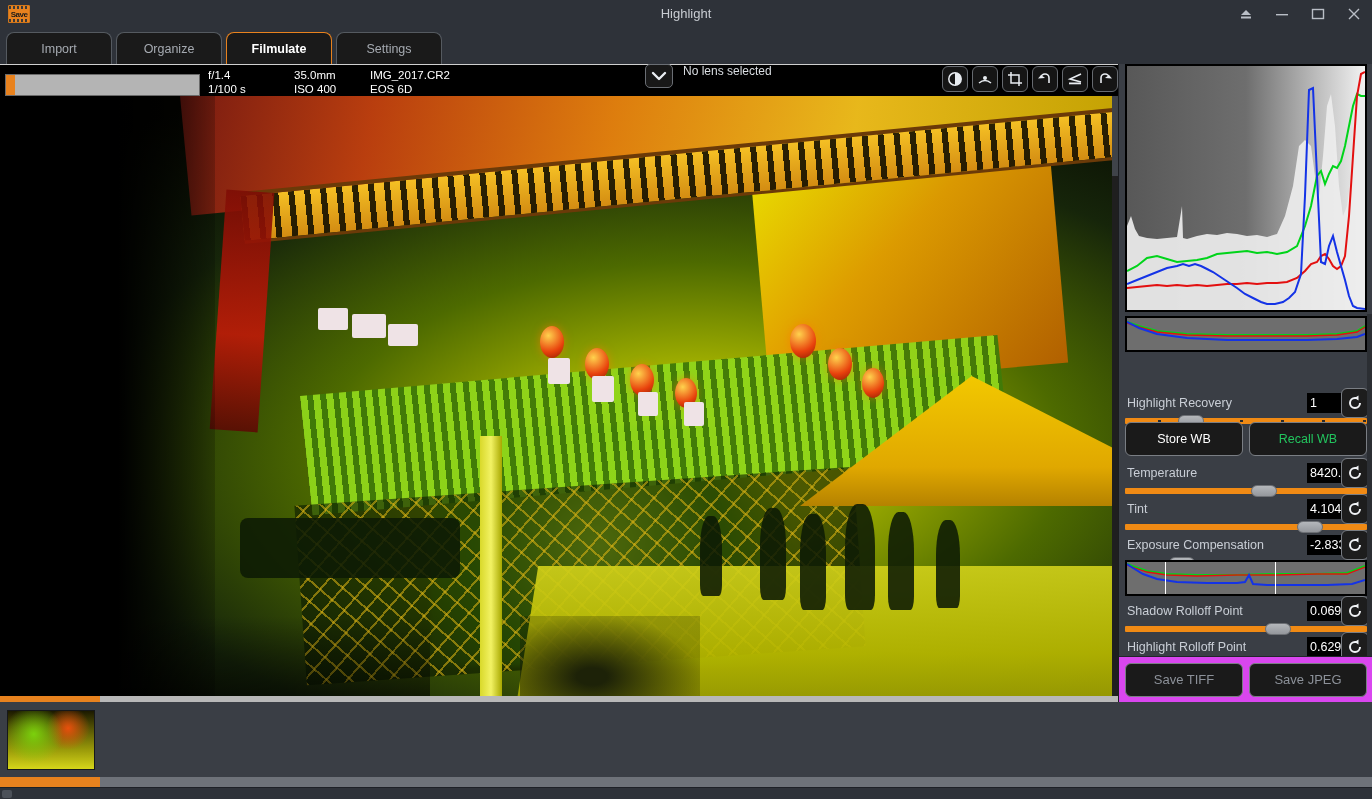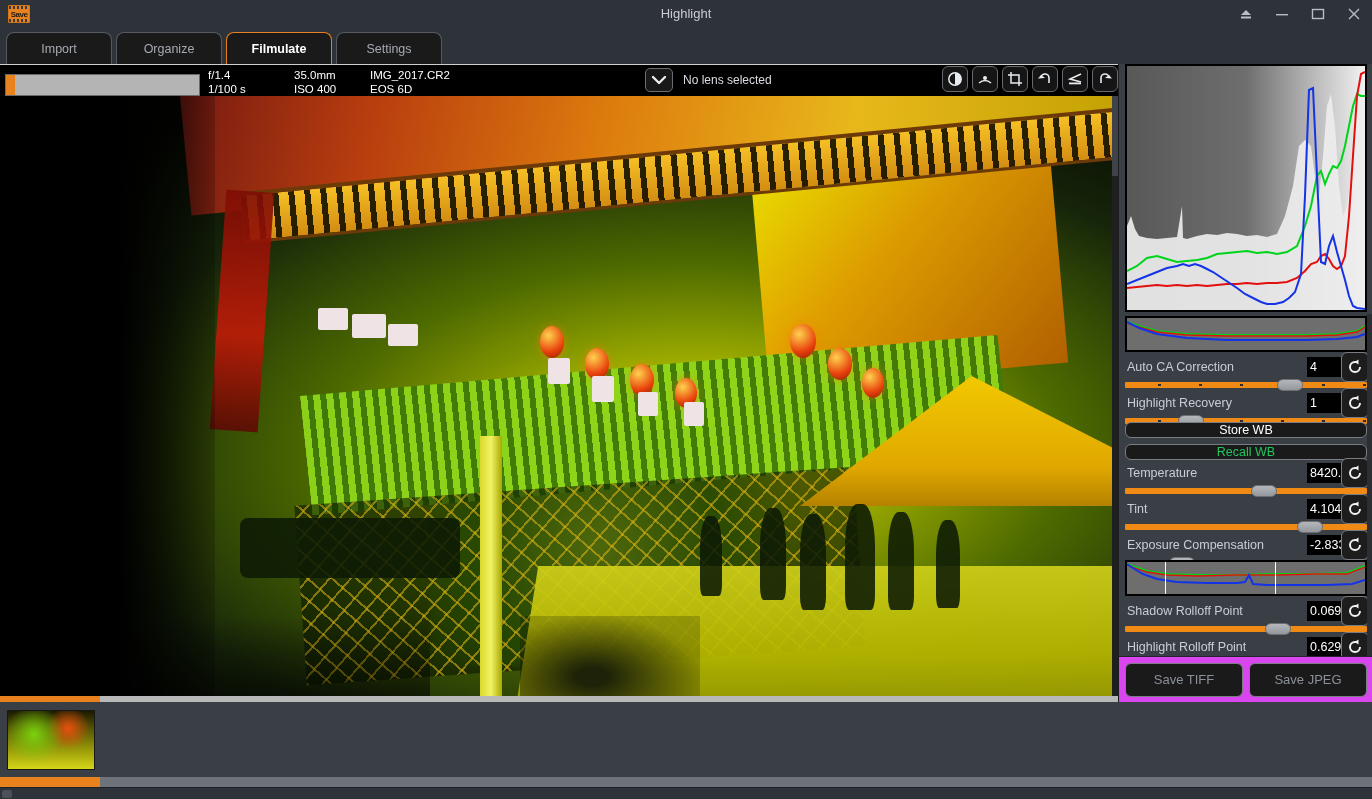--- a/index.html
+++ b/index.html
@@ -92,21 +92,21 @@
     display: flex; flex-direction: column; justify-content: center;
     color: #ffffff; font-size: 11.5px; line-height: 14px;
     margin-left: 8px;
   }
   #exif-aperture { width: 78px; }
   #exif-focal { width: 68px; }
   #exif-file { width: 130px; }
 
   #lens-group {
     position: absolute; left: 645px; top: 64px; height: 32px;
-    display: flex; align-items: center;
+    display: flex; 
   }
   #lens-dropdown {
     width: 28px; height: 24px;
     background: #181818; border: 1px solid #6a6e74; border-radius: 5px;
     display: flex; align-items: center; justify-content: center;
   }
   #lens-label { color: #d9dde2; font-size: 12px; margin-left: 10px; }
 
   #img-tools {
     position: absolute; right: 254px; top: 66px;
@@ -301,21 +301,21 @@
     position:absolute; left:0; right:0; height:6px;
     background-image: radial-gradient(circle, #2b2b2b 0 1.2px, transparent 1.4px);
     background-size: 41px 6px; background-position: 14px center;
   }
   .slider .handle {
     position:absolute; width:26px; height:12px;
     background:linear-gradient(to bottom,#b4b7bb,#94979c);
     border-radius:6px; border:1px solid #6d7075;
   }
   .wb-btns {
-    position:absolute; left:6px; width:242px; height:34px; display:flex; gap:6px;flex-direction:column;
+    position:absolute; left:6px; width:242px; height:34px; display:flex; gap:6px;
   }
   .wb-btn {
     flex:1; background:#1a1a1a; border:1px solid #7a7e84; border-radius:6px;
     display:flex; align-items:center; justify-content:center;
     color:#ffffff; font-size:12.5px;
   }
   .wb-btn.disabled { color:#22c55e; }
 
   #tonebox {
     position:absolute; left:6px; top:496px; width:242px; height:36px;
@@ -526,37 +526,20 @@
   </div>
 
   <div id="curvebox">
     <svg width="238" height="32" viewBox="0 0 238 32">
       <path d="M0,4 L12,8 L30,13 L60,16 L100,17 L140,17 L180,17 L210,16 L230,13 L238,8" fill="none" stroke="#00d41a" stroke-width="2"></path>
       <path d="M0,5 L12,9 L30,14 L60,17 L100,18 L140,18 L180,18 L210,17 L230,14 L238,9" fill="none" stroke="#e31010" stroke-width="1.4"></path>
       <path d="M0,4 L12,10 L30,16 L60,20 L100,22 L140,22 L180,22 L210,21 L230,19 L238,16" fill="none" stroke="#1433e6" stroke-width="2"></path>
     </svg>
   </div>
 
-  <div class="ctrl" style="top:292px;">
-    <div class="ctrl-row">
-      <span class="ctrl-label">Auto CA Correction</span>
-      <input class="ctrl-value" value="4" style="">
-      <div class="ctrl-reset">
-        <svg width="18" height="18" viewBox="0 0 18 18">
-            <path d="M14,9 A5,5 0 1 1 9,4 L12,4" stroke="#f0f2f5" stroke-width="2" fill="none"></path>
-            <polygon points="12.5,1.5 12.5,6.5 8.5,4" fill="#f0f2f5"></polygon>
-          </svg>
-      </div>
-    </div>
-    <div class="slider">
-      <div class="groove"></div>
-        <div class="ticks"></div>
-      <div class="handle" style="left:63%;"></div>
-    </div>
-  </div>
 
   <div class="ctrl" style="top:328px;">
     <div class="ctrl-row">
       <span class="ctrl-label">Highlight Recovery</span>
       <input class="ctrl-value" value="1" style="">
       <div class="ctrl-reset">
         <svg width="18" height="18" viewBox="0 0 18 18">
             <path d="M14,9 A5,5 0 1 1 9,4 L12,4" stroke="#f0f2f5" stroke-width="2" fill="none"></path>
             <polygon points="12.5,1.5 12.5,6.5 8.5,4" fill="#f0f2f5"></polygon>
           </svg>

